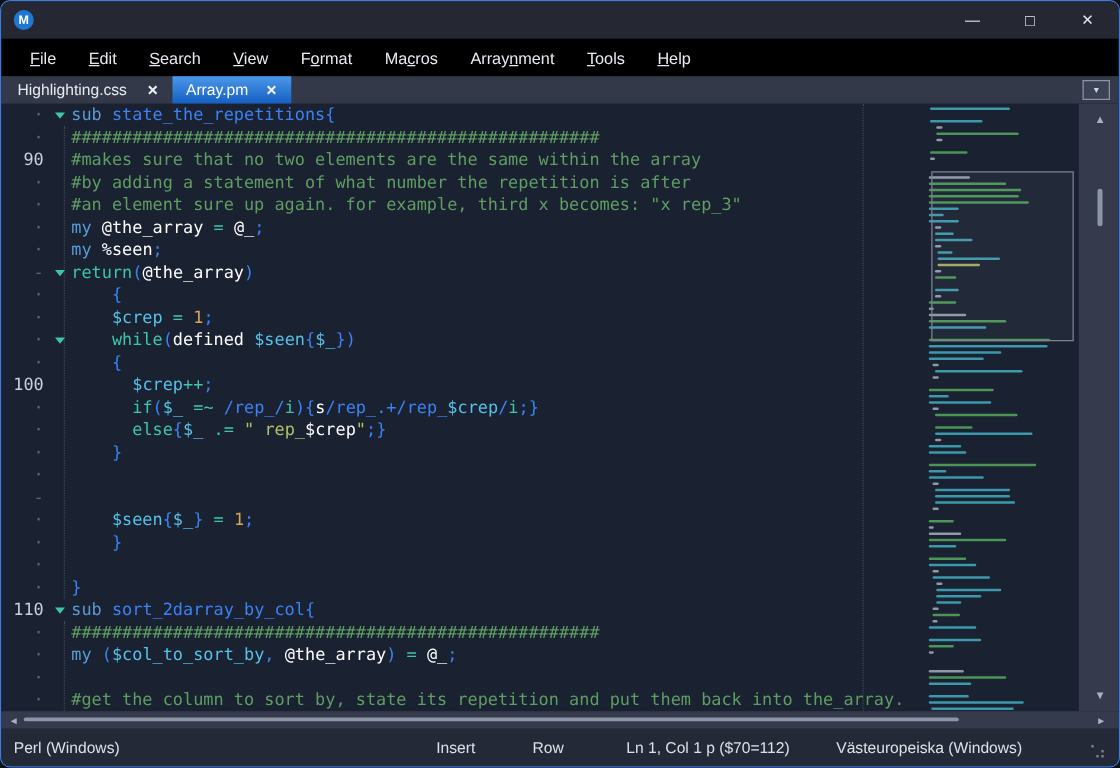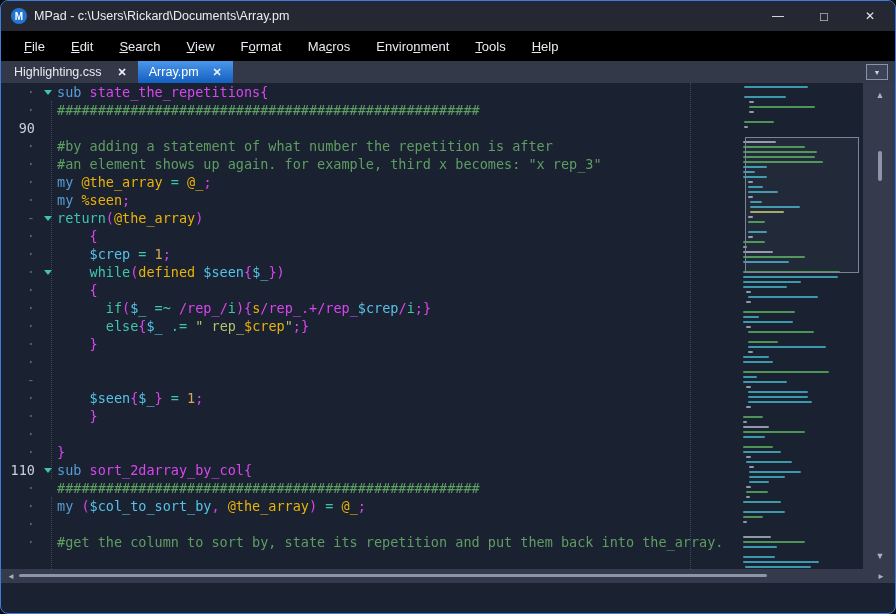--- a/index.html
+++ b/index.html
@@ -39,26 +39,26 @@
   .crow{height:18px;display:flex;white-space:pre;position:relative;}
   .gut{width:42px;text-align:right;padding-right:8px;color:#5d6675;
     font:13.5px/18px "DejaVu Sans Mono",monospace;}
   .gut.num{color:#c9cfdb;}
   .fold{width:14px;position:relative;}
   .chev{position:absolute;left:1px;top:7px;width:0;height:0;border-left:4px solid transparent;
     border-right:4px solid transparent;border-top:5px solid #3fc4ad;}
   .code{font:13.5px/18px "DejaVu Sans Mono",monospace;color:#d4d9e3;}
   .tk-kw{color:#569cd6;}   
   .tk-op{color:#3fc4ad;}   
-  .tk-gn{color:#eab308;}   
+  .tk-gn{color:#ffffff;}   
   .tk-sv{color:#56c2e8;}   
   .tk-cm{color:#5f9e63;}   
   .tk-st{color:#b3c16a;}   
   .tk-num{color:#d7a65c;}  
-  .tk-pl{color:#d946ef;}
+  .tk-pl{color:#3b82f6;}
   
   #minimap{position:absolute;left:740px;top:0;width:122px;height:486px;overflow:hidden;}
   #minimap-lines{display:flex;flex-direction:column;gap:3px;padding-top:3px;}
   .mml{height:2px;border-radius:1px;opacity:.95;flex:0 0 auto;}
   .mm-g{background:#4f9c58;}.mm-t{background:#3e9fb2;}.mm-w{background:#97a0ae;}
   .mm-y{background:#a9b264;}.mm-x{background:transparent;}
   #mm-viewport{position:absolute;left:4px;top:54px;width:114px;height:136px;
     border:1px solid #7b8395;background:rgba(200,210,230,0.05);}
   
   #vscroll{position:absolute;left:862px;top:0;width:34px;height:486px;background:#353b4d;}
@@ -78,34 +78,33 @@
   #grip i{position:absolute;left:0;top:0;width:2px;height:2px;background:#777f90;
     box-shadow:8px 8px 0 #777f90,8px 4px 0 #777f90,4px 8px 0 #777f90;}
 </style>
 </head>
 <body>
 
 <div class="window">
 
   <div class="titlebar">
     <div class="app-icon">M</div>
-    <div class="win-title">MPad - c:\Users\Rickard\Documents\Array.pm</div>
     <div class="wbtn" id="btn-min">—</div>
     <div class="wbtn" id="btn-max">□</div>
     <div class="wbtn" id="btn-close">✕</div>
   </div>
 
   <div class="menubar" id="menu-items">
       <span class="menu-item"><span></span><span class="mn">F</span><span>ile</span></span>
       <span class="menu-item"><span></span><span class="mn">E</span><span>dit</span></span>
       <span class="menu-item"><span></span><span class="mn">S</span><span>earch</span></span>
       <span class="menu-item"><span></span><span class="mn">V</span><span>iew</span></span>
       <span class="menu-item"><span>F</span><span class="mn">o</span><span>rmat</span></span>
       <span class="menu-item"><span>Ma</span><span class="mn">c</span><span>ros</span></span>
-      <span class="menu-item"><span>Enviro</span><span class="mn">n</span><span>ment</span></span>
+      <span class="menu-item"><span>Array</span><span class="mn">n</span><span>ment</span></span>
       <span class="menu-item"><span></span><span class="mn">T</span><span>ools</span></span>
       <span class="menu-item"><span></span><span class="mn">H</span><span>elp</span></span>
     </div>
 
   <div class="tabbar">
     <div style="display:flex;" id="tabs">
         <div class="tab">
           <span class="tab-label">Highlighting.css</span>
           <span class="tab-close">✕</span>
         </div>
@@ -117,30 +116,31 @@
     <div class="tab-drop">▼</div>
   </div>
 
   <div class="main">
     <div class="guide" id="guide1"></div>
     <div class="guide" id="guide2"></div>
     <div class="guide" id="margin-line"></div>
     <div id="code-rows">
         <div class="crow"><span class="gut">·</span><span class="fold"><span class="chev"></span></span><span class="code"><span class="tk-kw">sub</span><span class="tk-pl"> state_the_repetitions{</span></span></div>
         <div class="crow"><span class="gut">·</span><span class="fold"></span><span class="code"><span class="tk-cm">####################################################</span></span></div>
-        <div class="crow"><span class="gut num">90</span><span class="fold"></span></div>
+        <div class="crow"><span class="gut num">90</span><span class="fold"></span><span class="code"><span class="tk-cm">#makes sure that no two elements are the same within the array</span></span></div>
         <div class="crow"><span class="gut">·</span><span class="fold"></span><span class="code"><span class="tk-cm">#by adding a statement of what number the repetition is after</span></span></div>
-        <div class="crow"><span class="gut">·</span><span class="fold"></span><span class="code"><span class="tk-cm">#an element shows up again. for example, third x becomes: "x rep_3"</span></span></div>
+        <div class="crow"><span class="gut">·</span><span class="fold"></span><span class="code"><span class="tk-cm">#an element sure up again. for example, third x becomes: "x rep_3"</span></span></div>
         <div class="crow"><span class="gut">·</span><span class="fold"></span><span class="code"><span class="tk-kw">my</span><span class="tk-pl"> </span><span class="tk-gn">@the_array</span><span class="tk-pl"> </span><span class="tk-op">=</span><span class="tk-pl"> </span><span class="tk-gn">@_</span><span class="tk-pl">;</span></span></div>
         <div class="crow"><span class="gut">·</span><span class="fold"></span><span class="code"><span class="tk-kw">my</span><span class="tk-pl"> </span><span class="tk-gn">%seen</span><span class="tk-pl">;</span></span></div>
         <div class="crow"><span class="gut">-</span><span class="fold"><span class="chev"></span></span><span class="code"><span class="tk-op">return</span><span class="tk-pl">(</span><span class="tk-gn">@the_array</span><span class="tk-pl">)</span></span></div>
         <div class="crow"><span class="gut">·</span><span class="fold"></span><span class="code"><span class="tk-pl">    {</span></span></div>
         <div class="crow"><span class="gut">·</span><span class="fold"></span><span class="code"><span class="tk-pl">    </span><span class="tk-sv">$crep</span><span class="tk-pl"> </span><span class="tk-op">=</span><span class="tk-pl"> </span><span class="tk-num">1</span><span class="tk-pl">;</span></span></div>
         <div class="crow"><span class="gut">·</span><span class="fold"><span class="chev"></span></span><span class="code"><span class="tk-pl">    </span><span class="tk-op">while</span><span class="tk-pl">(</span><span class="tk-gn">defined</span><span class="tk-pl"> </span><span class="tk-sv">$seen</span><span class="tk-pl">{</span><span class="tk-sv">$_</span><span class="tk-pl">})</span></span></div>
         <div class="crow"><span class="gut">·</span><span class="fold"></span><span class="code"><span class="tk-pl">    {</span></span></div>
+        <div class="crow"><span class="gut num">100</span><span class="fold"></span><span class="code"><span class="tk-pl">      </span><span class="tk-sv">$crep</span><span class="tk-op">++</span><span class="tk-pl">;</span></span></div>
         <div class="crow"><span class="gut">·</span><span class="fold"></span><span class="code"><span class="tk-pl">      </span><span class="tk-op">if</span><span class="tk-pl">(</span><span class="tk-sv">$_</span><span class="tk-pl"> </span><span class="tk-op">=~</span><span class="tk-pl"> /rep_/</span><span class="tk-op">i</span><span class="tk-pl">){</span><span class="tk-gn">s</span><span class="tk-pl">/rep_.+/rep_</span><span class="tk-sv">$crep</span><span class="tk-pl">/</span><span class="tk-op">i</span><span class="tk-pl">;}</span></span></div>
         <div class="crow"><span class="gut">·</span><span class="fold"></span><span class="code"><span class="tk-pl">      </span><span class="tk-op">else</span><span class="tk-pl">{</span><span class="tk-sv">$_</span><span class="tk-pl"> </span><span class="tk-op">.=</span><span class="tk-pl"> </span><span class="tk-st">" rep_</span><span class="tk-gn">$crep</span><span class="tk-st">"</span><span class="tk-pl">;}</span></span></div>
         <div class="crow"><span class="gut">·</span><span class="fold"></span><span class="code"><span class="tk-pl">    }</span></span></div>
         <div class="crow"><span class="gut">·</span><span class="fold"></span></div>
         <div class="crow"><span class="gut">-</span><span class="fold"></span><span class="code"></span></div>
         <div class="crow"><span class="gut">·</span><span class="fold"></span><span class="code"><span class="tk-pl">    </span><span class="tk-sv">$seen</span><span class="tk-pl">{</span><span class="tk-sv">$_</span><span class="tk-pl">} </span><span class="tk-op">=</span><span class="tk-pl"> </span><span class="tk-num">1</span><span class="tk-pl">;</span></span></div>
         <div class="crow"><span class="gut">·</span><span class="fold"></span><span class="code"><span class="tk-pl">    }</span></span></div>
         <div class="crow"><span class="gut">·</span><span class="fold"></span></div>
         <div class="crow"><span class="gut">·</span><span class="fold"></span><span class="code"><span class="tk-pl">}</span></span></div>
         <div class="crow"><span class="gut num">110</span><span class="fold"><span class="chev"></span></span><span class="code"><span class="tk-kw">sub</span><span class="tk-pl"> sort_2darray_by_col{</span></span></div>
@@ -259,14 +259,24 @@
       <div class="sb-glyph" id="v-down">▼</div>
     </div>
   </div>
 
   <div id="hscroll">
     <div class="sb-glyph" id="h-left">◄</div>
     <div id="hthumb"></div>
     <div class="sb-glyph" id="h-right">►</div>
   </div>
 
+  <div class="statusbar">
+    <div class="st" id="st-lang">Perl (Windows)</div>
+    <div class="st" id="st-mode">Insert</div>
+    <div class="st" id="st-row">Row</div>
+    <div class="st" id="st-pos">Ln 1, Col 1 p ($70=112)</div>
+    <div class="st" id="st-enc">Västeuropeiska (Windows)</div>
+    <div id="grip">
+        <i></i>
+      </div>
+  </div>
 
 </div>
 
 </body></html>

